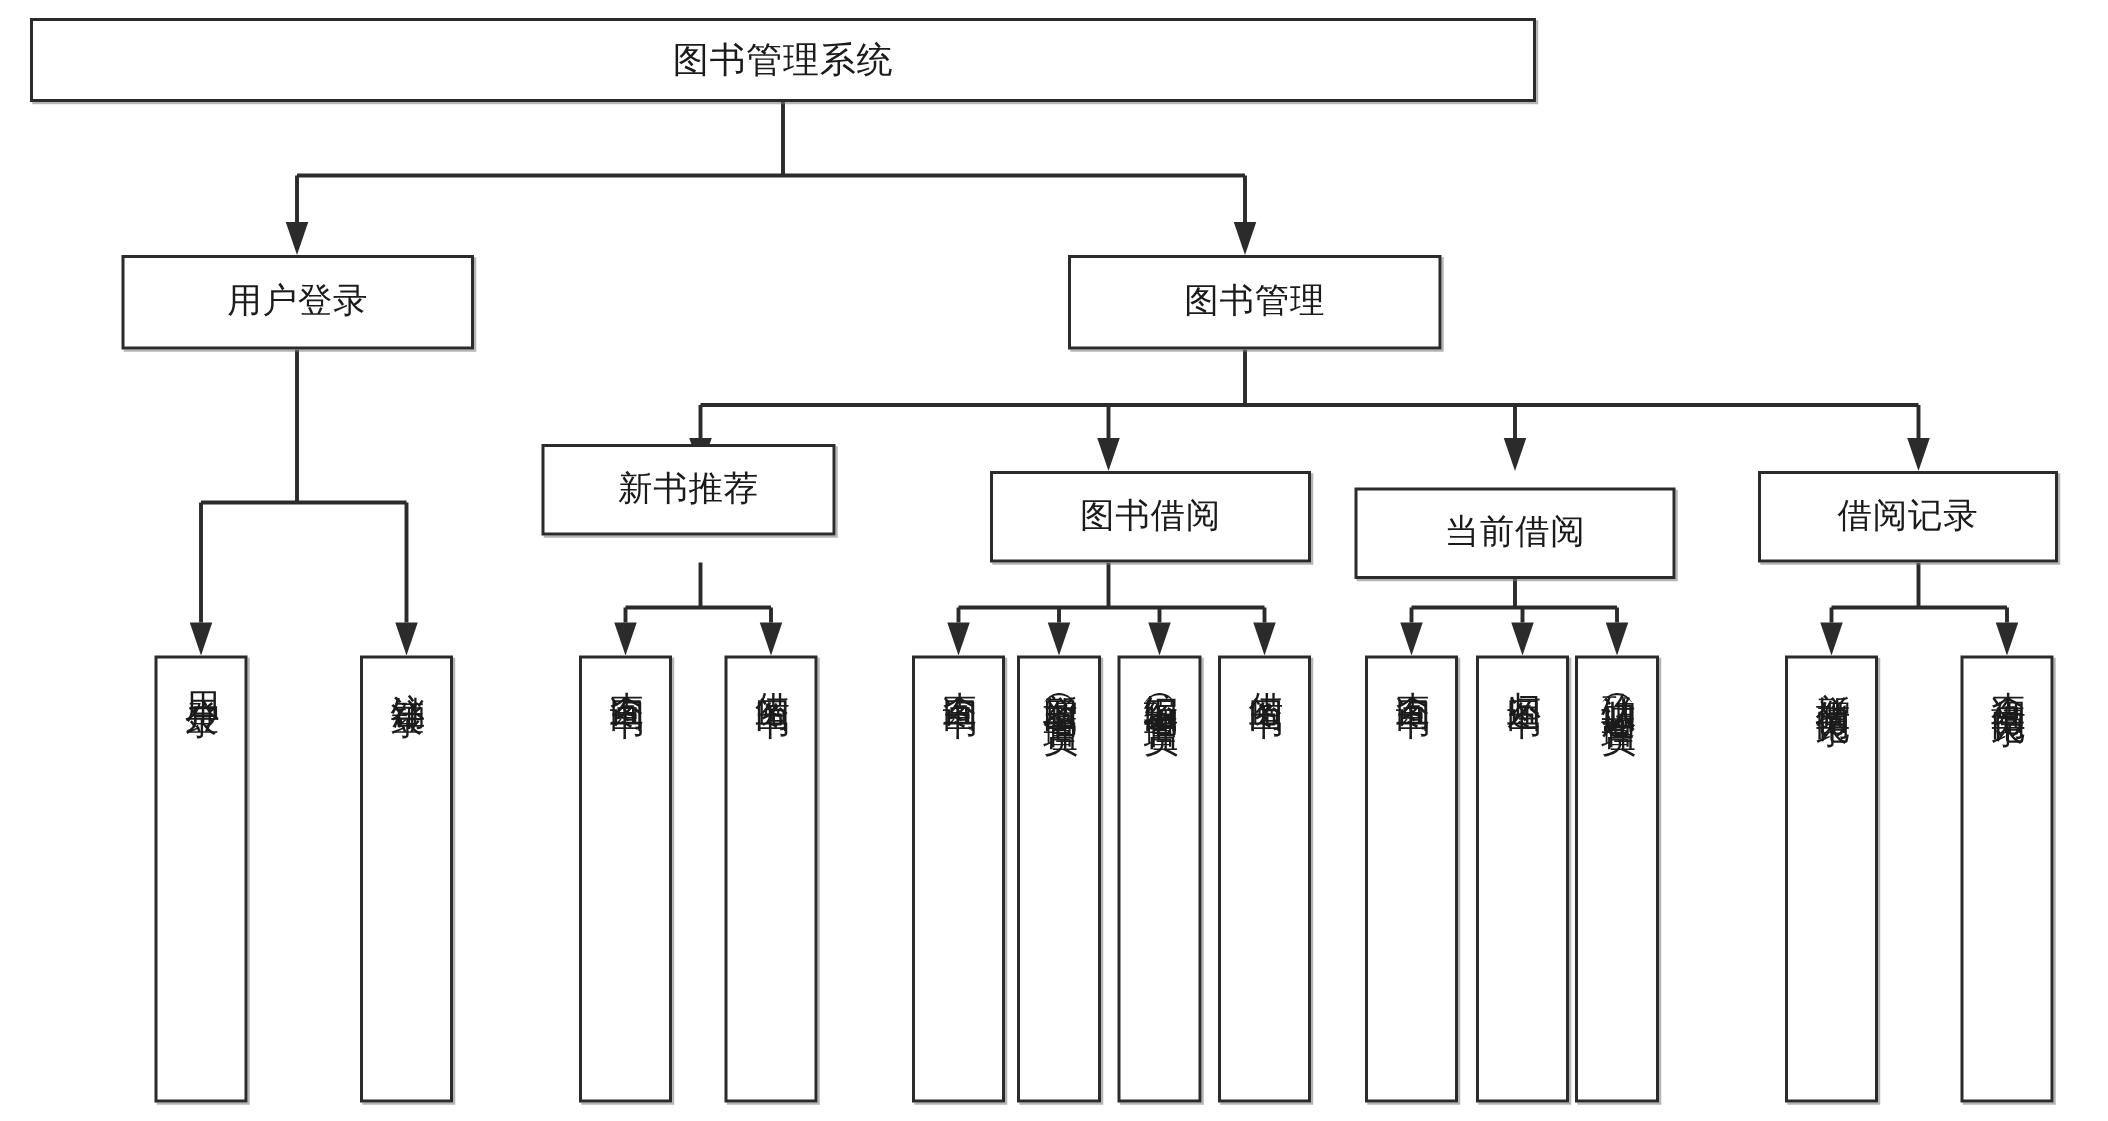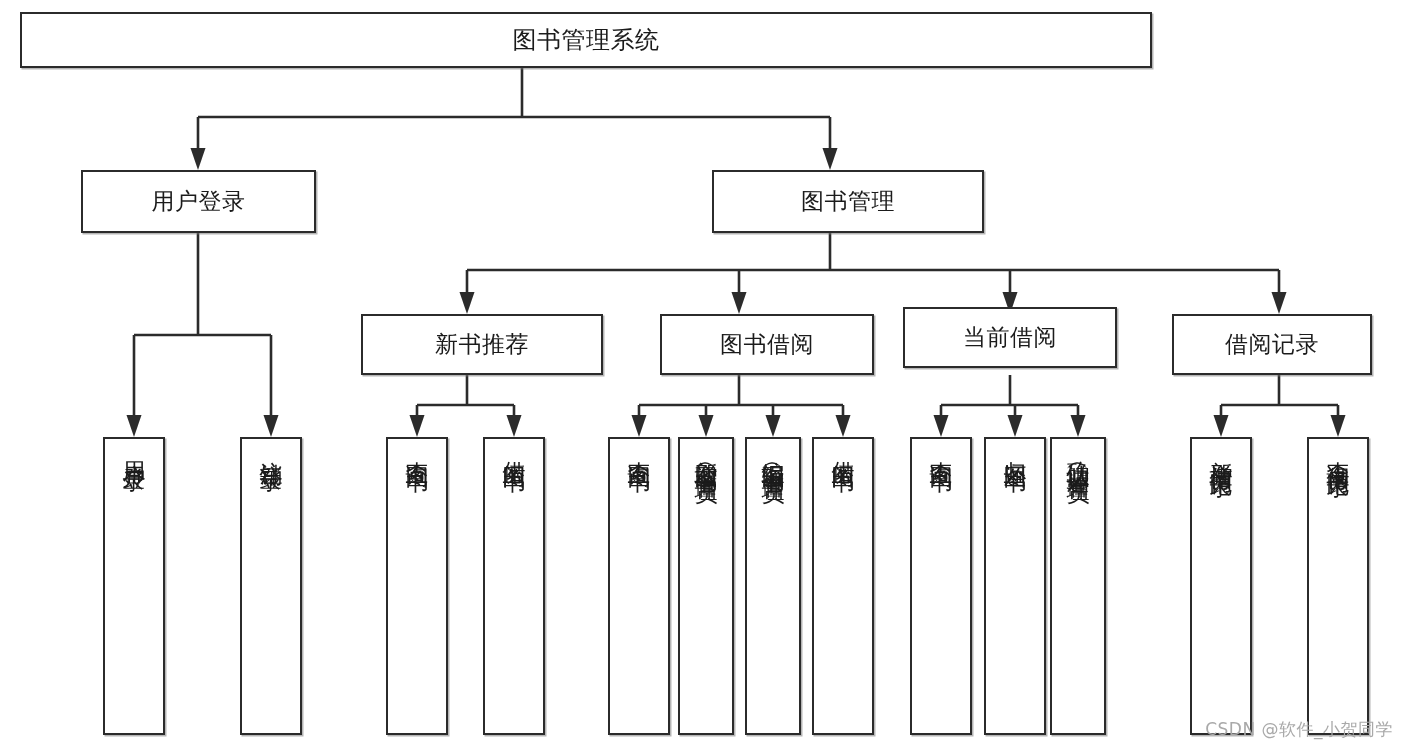--- a/index.html
+++ b/index.html
@@ -102,38 +102,38 @@
         <path d="M 765.5 415 L 780.5 415 L 773 437 Z" fill="#2b2b2b"></path>
         <path d="M 835.5 415 L 850.5 415 L 843 437 Z" fill="#2b2b2b"></path>
         <path d="M 933.5 415 L 948.5 415 L 941 437 Z" fill="#2b2b2b"></path>
         <path d="M 1007.5 415 L 1022.5 415 L 1015 437 Z" fill="#2b2b2b"></path>
         <path d="M 1070.5 415 L 1085.5 415 L 1078 437 Z" fill="#2b2b2b"></path>
         <path d="M 1213.5 415 L 1228.5 415 L 1221 437 Z" fill="#2b2b2b"></path>
         <path d="M 1330.5 415 L 1345.5 415 L 1338 437 Z" fill="#2b2b2b"></path>
       </g>
   </svg>
 
-  <div class="node horiz root" style="left: 20px; top: 12px; width: 1132px; height: 56px;">
+  <div class="node horiz root" style="left: 20px; top: 12px; width: 1004px; height: 56px;">
     <span class="label">图书管理系统</span>
   </div>
 
   <div class="node horiz" style="left: 81px; top: 170px; width: 235px; height: 63px;">
     <span class="label">用户登录</span>
   </div>
-  <div class="node horiz" style="left: 712px; top: 170px; width: 272px; height: 63px;">
+  <div class="node horiz" style="left: 712px; top: 170px; width: 249px; height: 63px;">
     <span class="label">图书管理</span>
   </div>
 
-  <div class="node horiz" style="left: 361px; top: 314px; width: 242px; height: 61px;">
+  <div class="node horiz" style="left: 361px; top: 296px; width: 196px; height: 61px;">
     <span class="label">新书推荐</span>
   </div>
   <div class="node horiz" style="left: 660px; top: 314px; width: 214px; height: 61px;">
     <span class="label">图书借阅</span>
   </div>
-  <div class="node horiz" style="left: 903px; top: 307px; width: 214px; height: 61px; text-align: center;">
+  <div class="node horiz" style="left: 903px; top: 325px; width: 214px; height: 61px; text-align: center;">
     <span class="label">当前借阅</span>
   </div>
   <div class="node horiz" style="left: 1172px; top: 314px; width: 200px; height: 61px;">
     <span class="label">借阅记录</span>
   </div>
 
   <div class="node vert" style="left: 103px; top: 437px; width: 62px; height: 298px;">
     <span class="label">用户登录</span>
   </div>
   <div class="node vert" style="left: 240px; top: 437px; width: 62px; height: 298px;">
@@ -170,15 +170,14 @@
     <span class="label">确认归还（管理员）</span>
   </div>
 
   <div class="node vert" style="left: 1190px; top: 437px; width: 62px; height: 298px;">
     <span class="label">新增借阅记录</span>
   </div>
   <div class="node vert" style="left: 1307px; top: 437px; width: 62px; height: 298px;">
     <span class="label">查询借阅记录</span>
   </div>
 
-  <div class="watermark">CSDN @软件_小贺同学</div>
 
 </div>
 
 </body></html>

